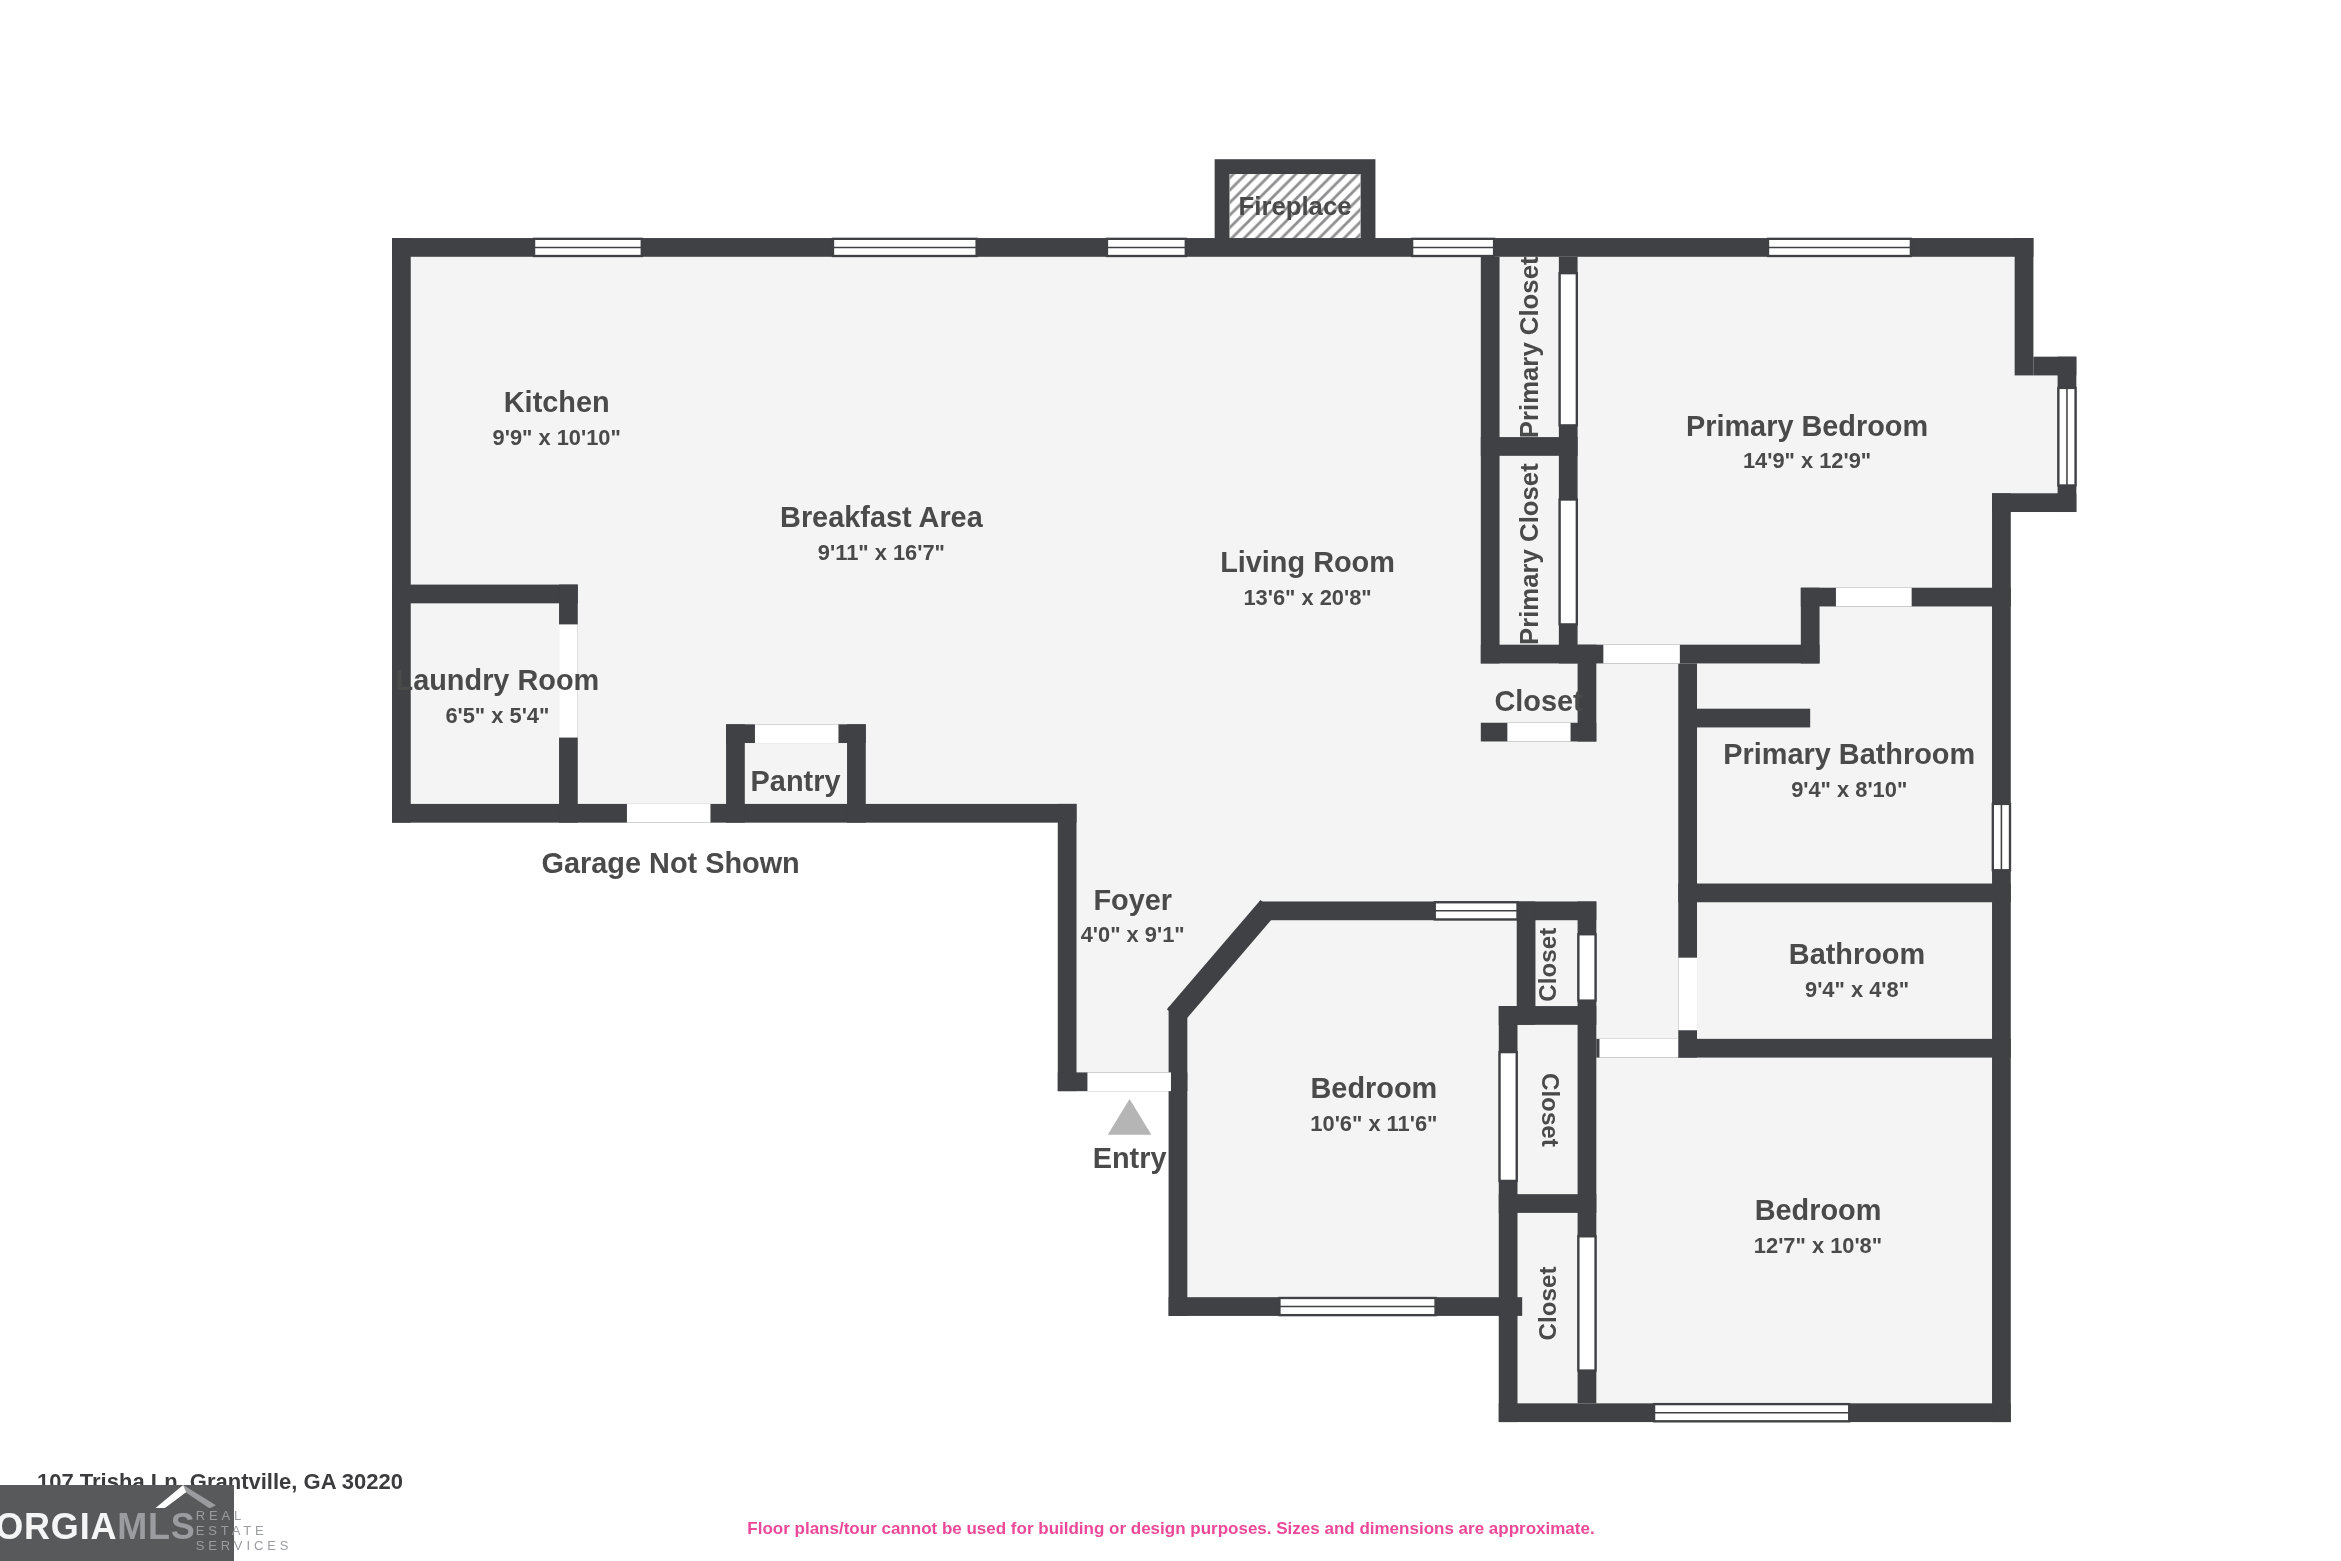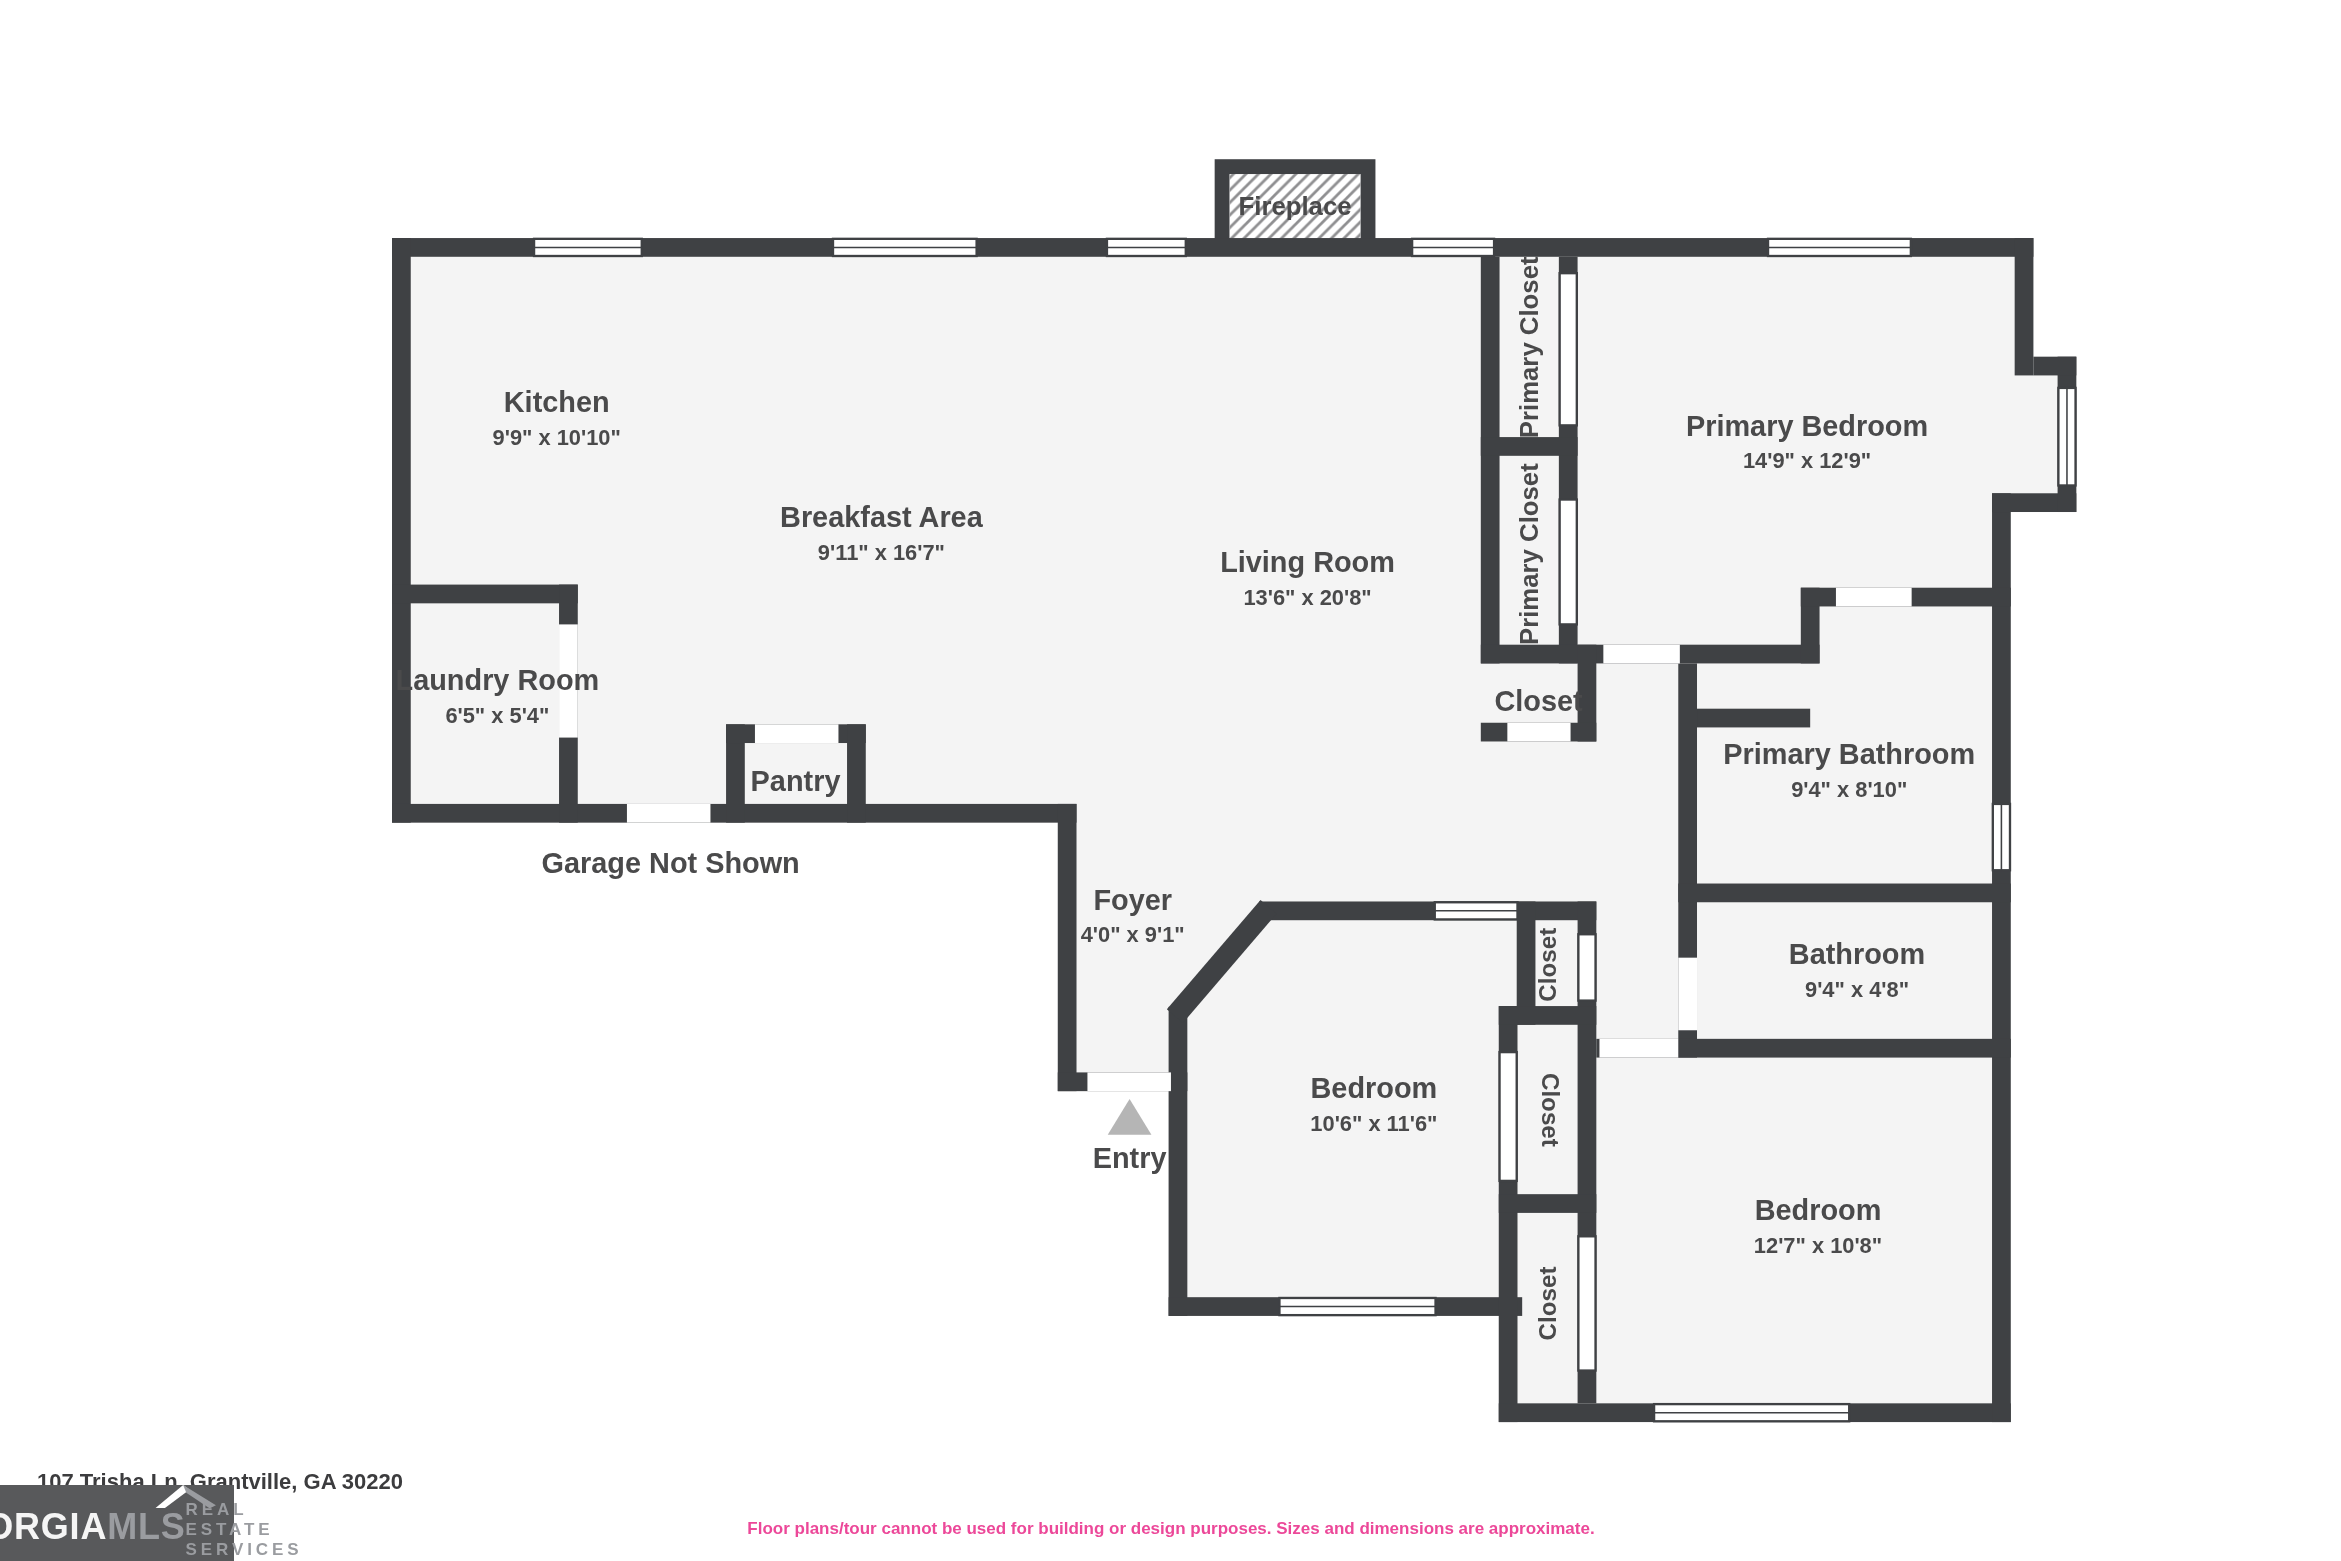--- a/index.html
+++ b/index.html
@@ -8,21 +8,21 @@
   .t36{font-size:37px;}
   .t30{font-size:31px;}
   .t27{font-size:28px;}
   .t32{font-size:33px;}
   .footer-address{position:absolute;left:37px;top:1469px;font-size:22px;font-weight:bold;color:#3c3c3e;white-space:nowrap;text-align:right;}
   .disclaimer{position:absolute;left:0;top:1519px;width:2342px;text-align:center;font-size:17px;font-weight:bold;color:#ec4899;}
   .logo{position:absolute;left:0;top:1485px;width:234px;height:77px;background:#58595b;display:flex;flex-direction:row;align-items:center;justify-content:center;z-index:5;}
   .logo-line1{font-size:36px;font-weight:bold;line-height:1;letter-spacing:0.8px;margin-top:7.8px;}
   .logo-georgia{color:#f5f5f5;}
   .logo-mls{color:#9a9ca0;}
-  .logo-line2{font-size:17px;font-weight:bold;color:#9a9ca0;letter-spacing:3.9px;margin-top:13px;}
+  .logo-line2{font-size:13px;font-weight:normal;color:#9a9ca0;letter-spacing:3.9px;margin-top:13px;}
   .logo-roof{position:absolute;left:155px;top:0px;}
 </style>
 </head>
 <body>
 
 <div class="stage">
 
 <svg width="2342" height="1561" viewBox="0 0 3000 2000">
   <defs>
     <pattern id="hatch" patternUnits="userSpaceOnUse" width="16" height="16">

